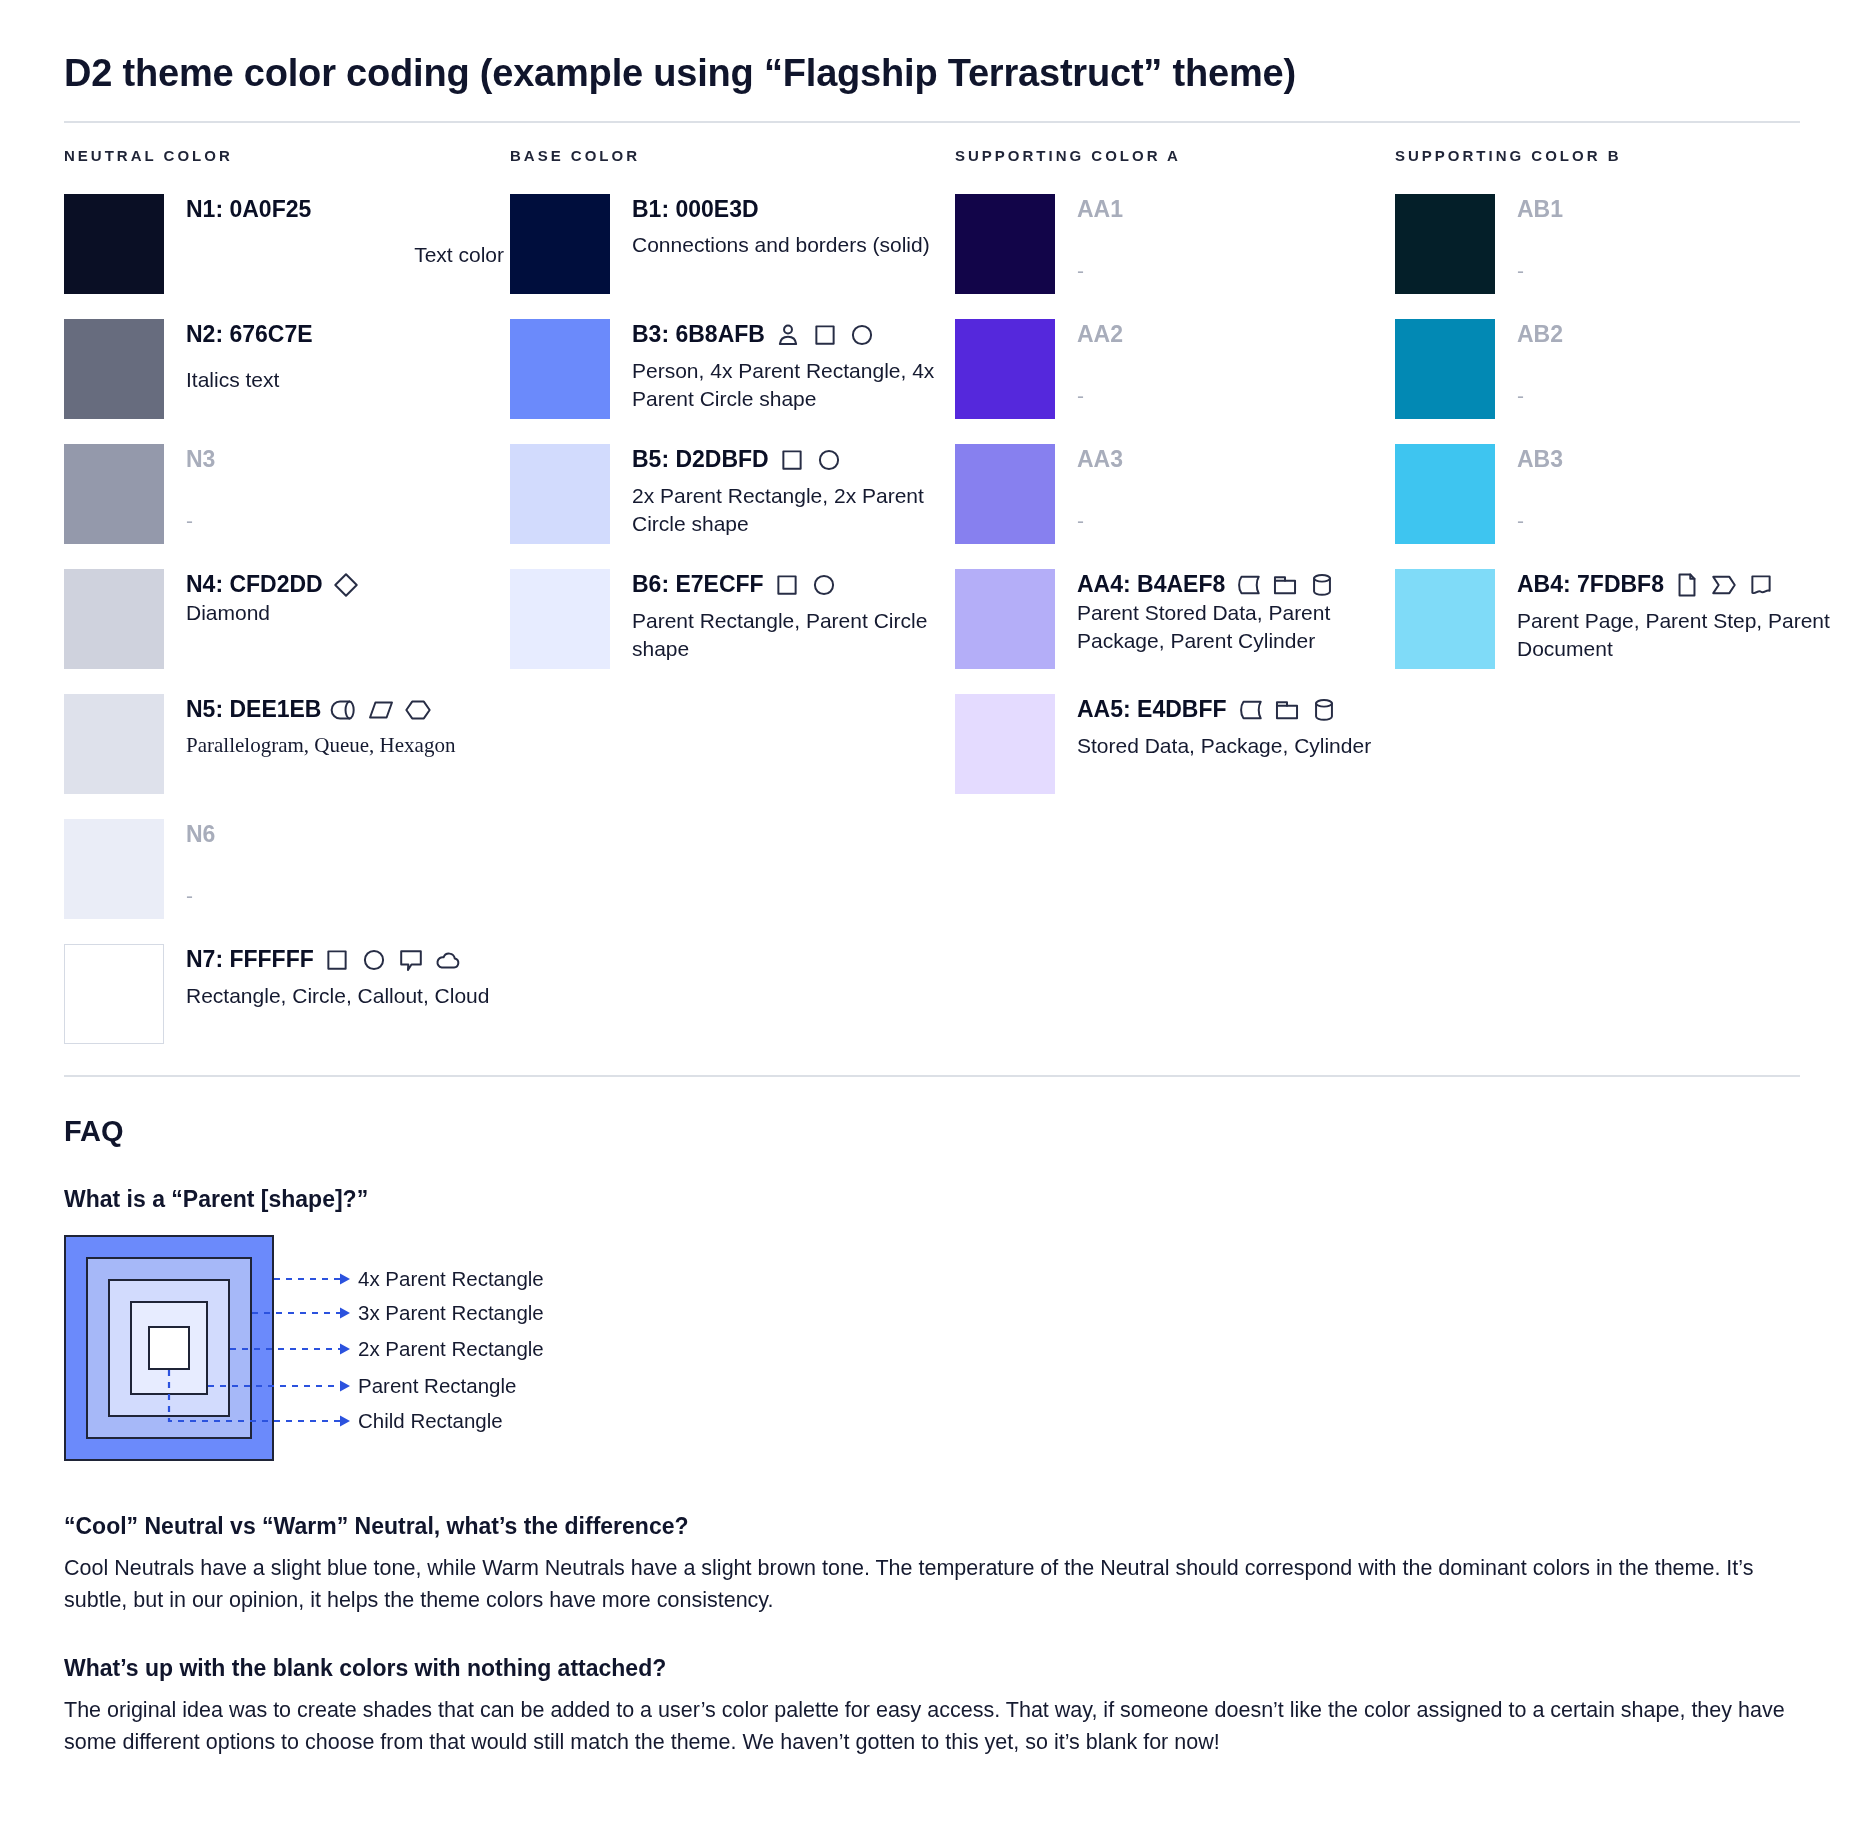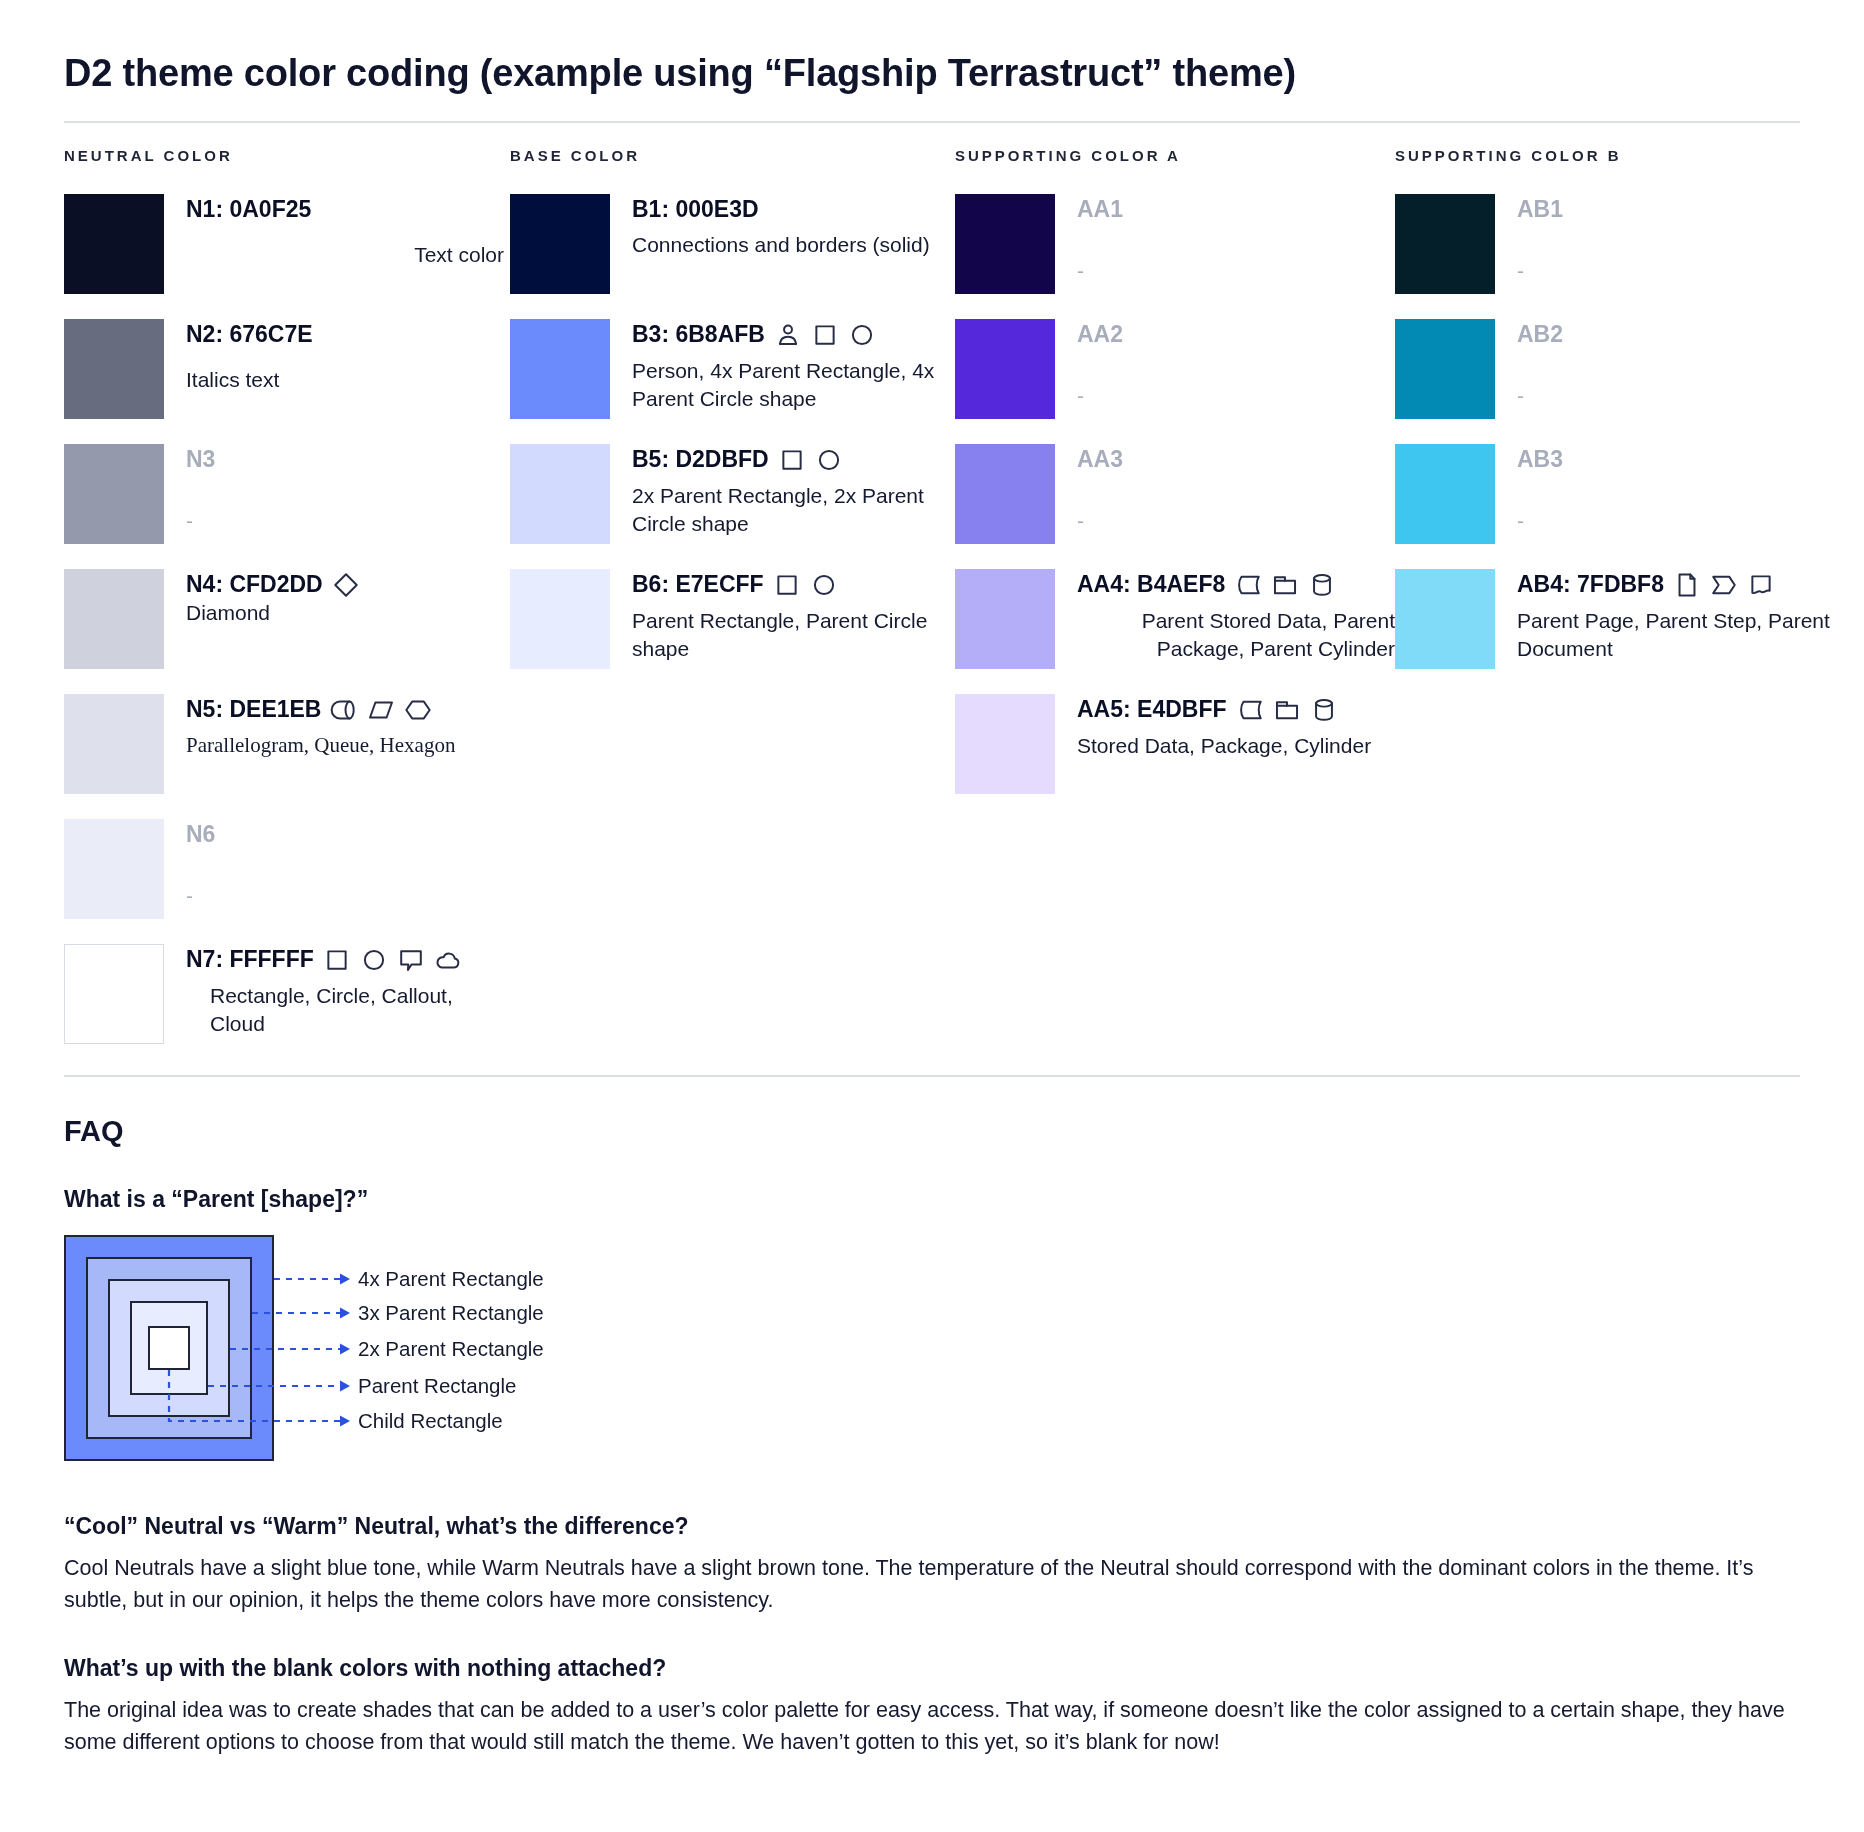--- a/index.html
+++ b/index.html
@@ -132,21 +132,21 @@
             <span class="icon"><svg viewBox="0 0 24 24">
                 <circle cx="12" cy="12" r="7.8"></circle>
               </svg></span>
             <span class="icon"><svg viewBox="0 0 24 24">
                 <path d="M3.6 4.4h16.8v11.4h-8l-3 4.8.3-4.8H3.6Z"></path>
               </svg></span>
             <span class="icon"><svg viewBox="0 0 24 24">
                 <path d="M6.6 18.4h10.6a3.9 3.9 0 0 0 .6-7.7 5 5 0 0 0-9.6-1 4.3 4.3 0 0 0-1.6 8.7Z"></path>
               </svg></span>
           </div>
-          <div class="color-desc" style="margin-top: 8px; margin-left: 24px;">Rectangle, Circle, Callout, Cloud</div>
+          <div class="color-desc" style="margin-top: 8px;">Rectangle, Circle, Callout, Cloud</div>
         </div>
       </div>
     </div>
     <div>
       <div class="col-header">BASE COLOR</div>
       <div class="color-row">
         <div class="swatch" style="background: rgb(0, 14, 61);"></div>
         <div class="row-text">
           <div class="label-line">
             <span class="color-label">B1: 000E3D</span>
@@ -243,21 +243,21 @@
               </svg></span>
             <span class="icon"><svg viewBox="0 0 24 24">
                 <path d="M3.4 19V5.4h8.6v3h8.6V19Z"></path>
                 <path d="M3.4 8.4h8.6"></path>
               </svg></span>
             <span class="icon"><svg viewBox="0 0 24 24">
                 <ellipse cx="12" cy="6.3" rx="6.8" ry="2.8"></ellipse>
                 <path d="M5.2 6.3v11.2c0 1.6 3.1 2.9 6.8 2.9s6.8-1.3 6.8-2.9V6.3"></path>
               </svg></span>
           </div>
-          <div class="color-desc" style="margin-top: 8px; text-align: right;">Parent Stored Data, Parent Package,  Parent Cylinder</div>
+          <div class="color-desc" style="">Parent Stored Data, Parent Package,  Parent Cylinder</div>
         </div>
       </div>
       <div class="color-row">
         <div class="swatch" style="background: rgb(228, 219, 255);"></div>
         <div class="row-text">
           <div class="label-line">
             <span class="color-label">AA5: E4DBFF</span>
             <span class="icon"><svg viewBox="0 0 24 24">
                 <path d="M6.4 4.9h14.8c-2.3 3.7-2.3 10.5 0 14.2H6.4C3.7 15.4 3.7 8.6 6.4 4.9Z"></path>
               </svg></span>

